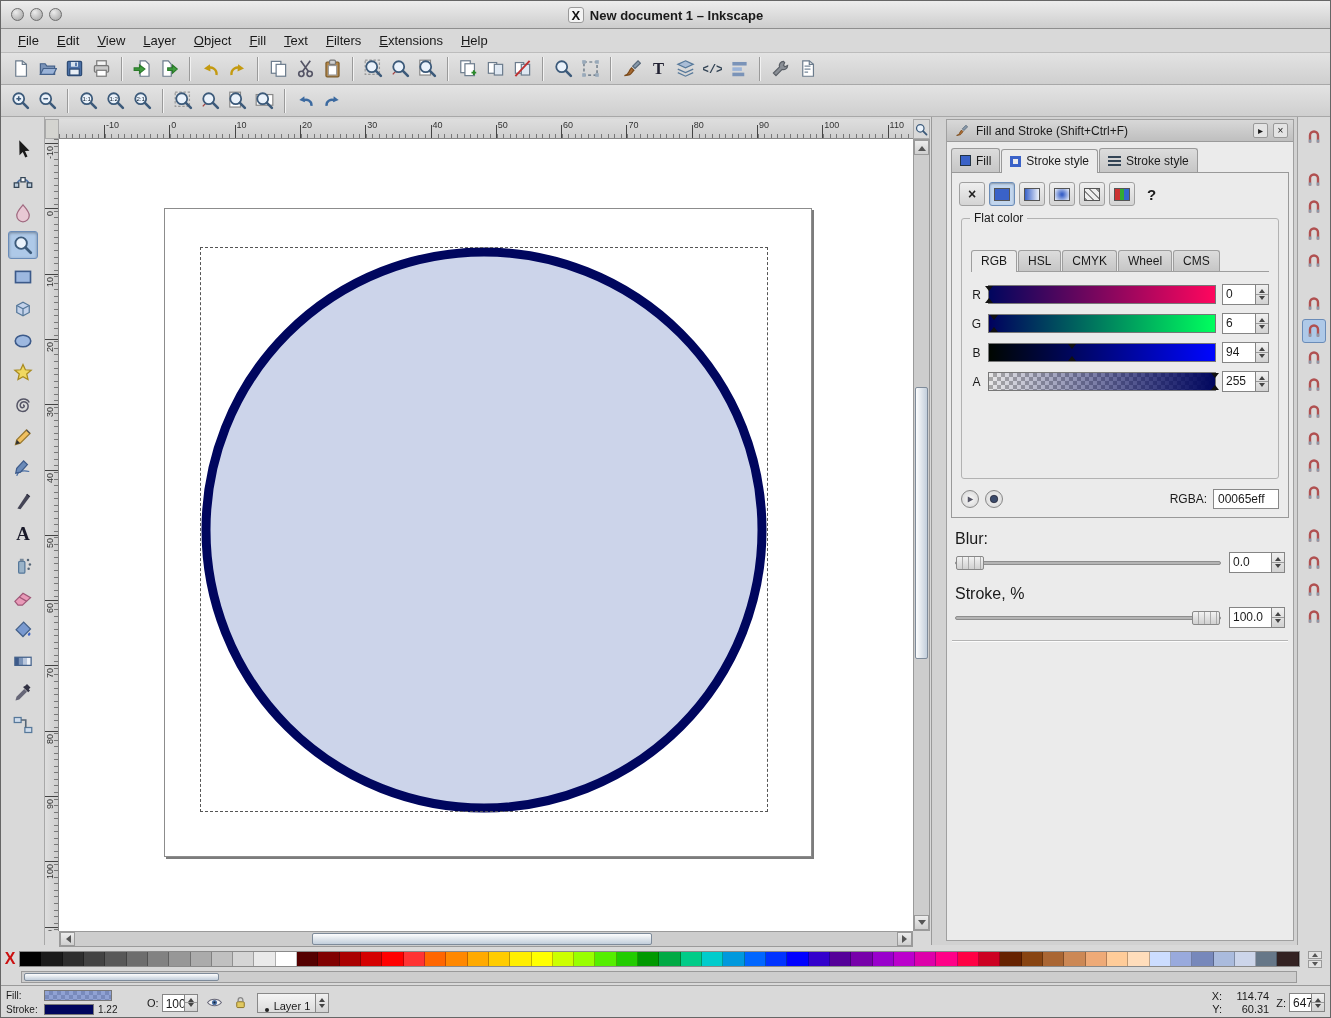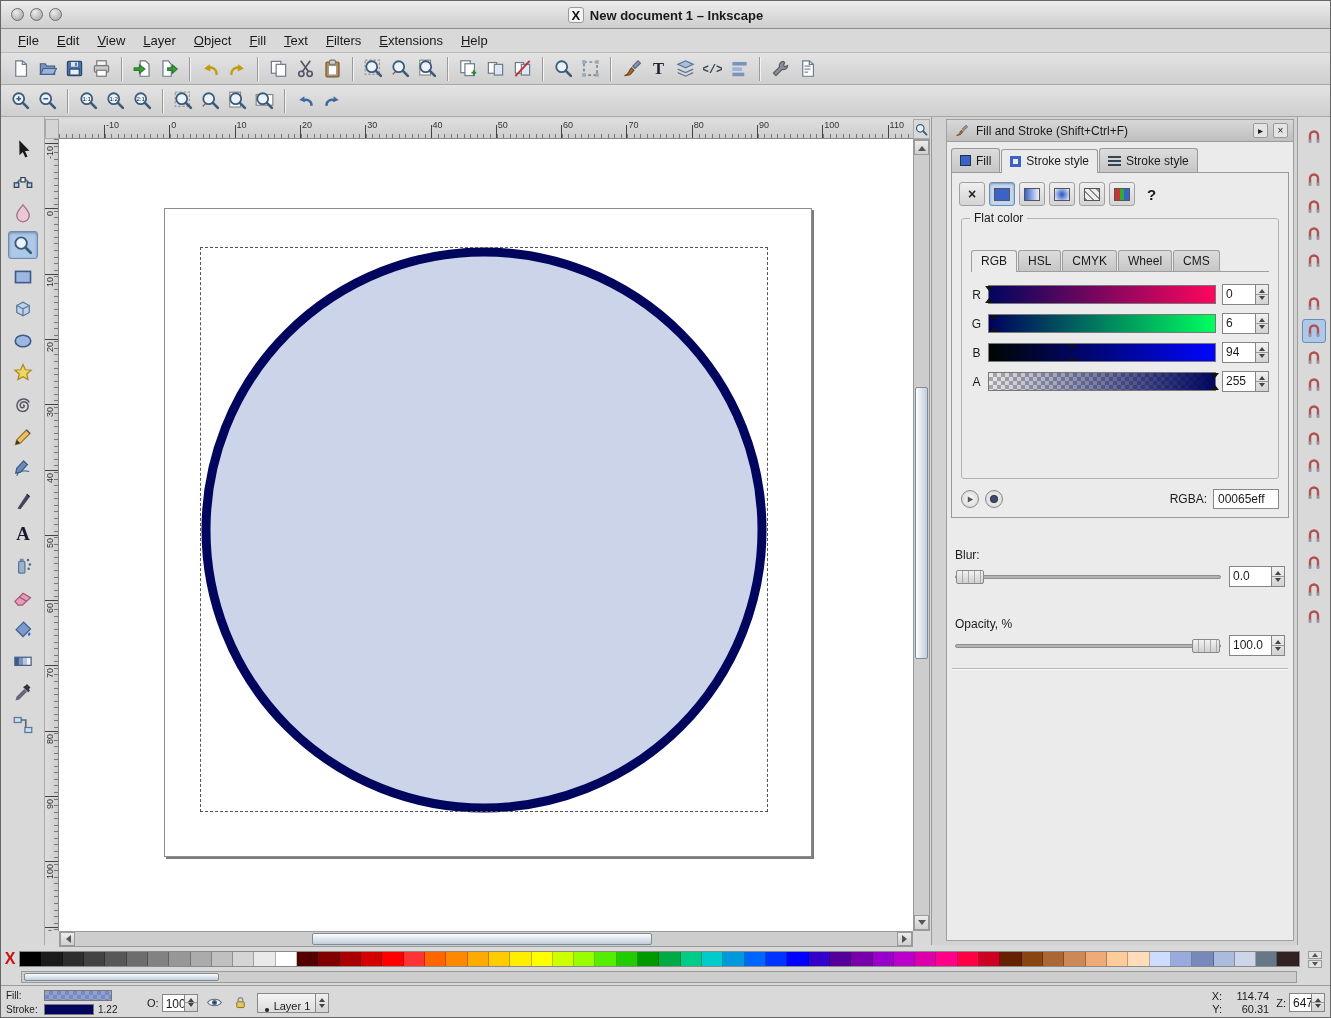--- a/index.html
+++ b/index.html
@@ -120,21 +120,21 @@
   background:linear-gradient(#f0f0f0,#d2d2d2)}
 .spin .au,.spin .ad{flex:1;display:grid;place-items:center}
 .spin .ad{border-top:1px solid #9a9a9a}
 .spin .au::before{content:"";border:3px solid transparent;border-bottom:4px solid #444}
 .spin .ad::before{content:"";border:3px solid transparent;border-top:4px solid #444}
 .rgba-row{display:flex;align-items:center;gap:6px;margin:4px 2px 2px}
 .roundbtn{width:18px;height:18px;border-radius:50%;border:1px solid #888;display:grid;place-items:center;
   background:radial-gradient(#fafafa,#d2d2d2)}
 .spacer{flex:1}
 .entry{width:66px;height:20px;border:1px solid #888;background:#fff;font-size:12px;padding:2px 4px}
-.section-label{font-size:12px;margin:30px 8px 4px}
+.section-label{font-size:16px;margin:12px 8px 4px}
 .hrow{display:flex;align-items:center;gap:8px;margin:0 8px 4px}
 .hscale{position:relative;flex:1;height:16px}
 .groove{position:absolute;left:0;right:0;top:6px;height:4px;background:#b4b4b4;border:1px solid #8e8e8e;border-radius:2px}
 .thumb{position:absolute;top:1px;width:28px;height:14px;border:1px solid #888;border-radius:2px;
   background-image:repeating-linear-gradient(to right,transparent 0 5px,#aaa 5px 6px),linear-gradient(#f2f2f2,#d0d0d0)}
 .sep-h{height:2px;border-top:1px solid #b4b4b4;border-bottom:1px solid #fcfcfc;margin:12px 5px}
 
 .snapbar{position:absolute;right:0;top:116px;width:33px;bottom:72px;background:#d9d9d9;border-left:1px solid #a0a0a0;
   display:flex;flex-direction:column;align-items:center;padding-top:8px;gap:3px}
 .snapbtn{width:24px;height:24px;display:grid;place-items:center;border:1px solid transparent;border-radius:3px}
@@ -871,21 +871,21 @@
           <div class="thumb" style="left:1px"></div>
         </div>
         <div class="spin" style="width:56px">
           <span class="v">0.0</span>
           <span class="arr">
               <span class="au"></span>
               <span class="ad"></span>
             </span>
         </div>
       </div>
-      <div class="section-label">Opacity, %</div>
+      <div class="section-label">Stroke, %</div>
       <div class="hrow">
         <div class="hscale">
           <div class="groove"></div>
           <div class="thumb" style="right:1px"></div>
         </div>
         <div class="spin" style="width:56px">
           <span class="v">100.0</span>
           <span class="arr">
               <span class="au"></span>
               <span class="ad"></span>

